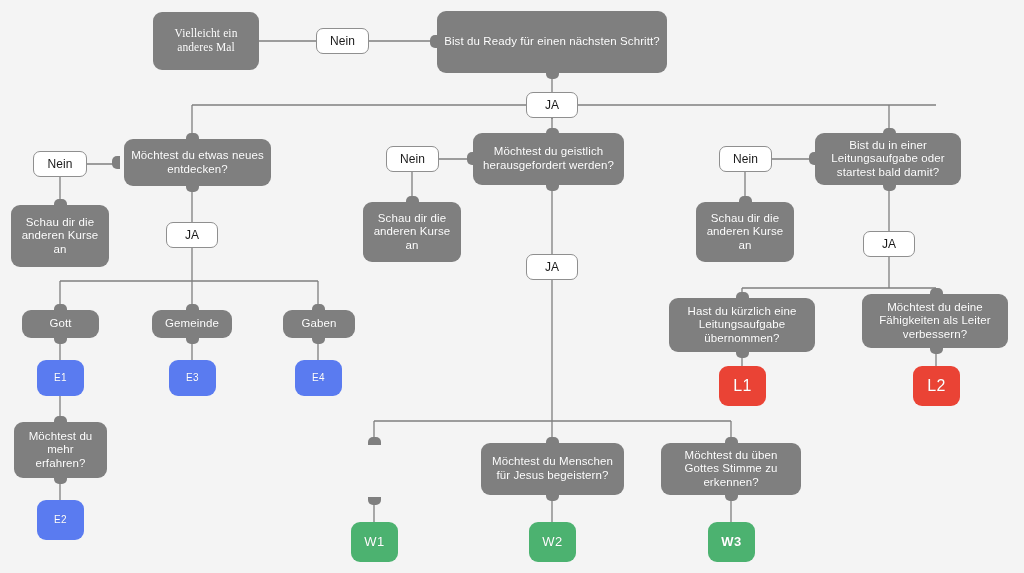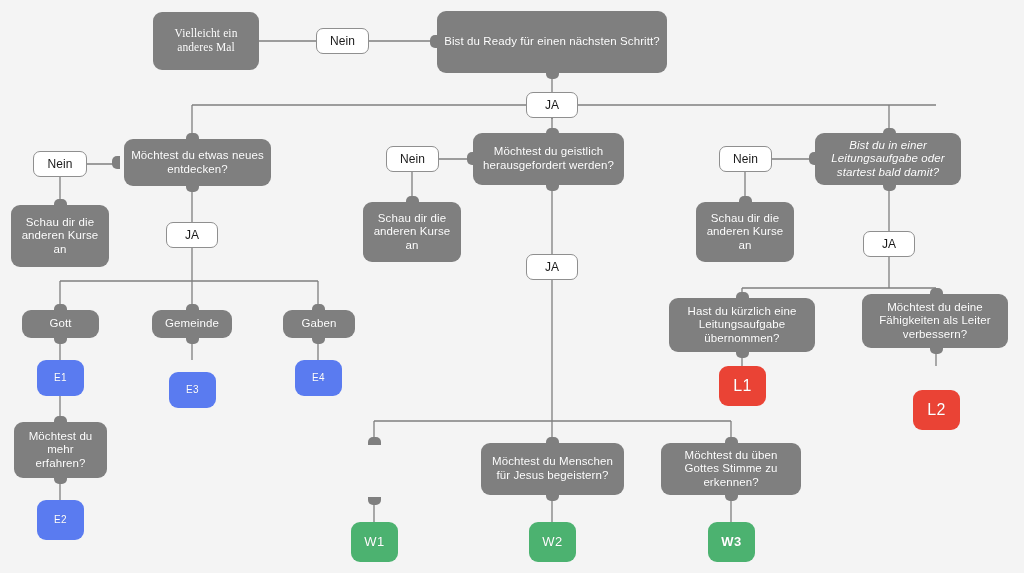--- a/index.html
+++ b/index.html
@@ -158,21 +158,21 @@
 
   <div class="node grey" style="left:152px; top:310px; width:80px; height:28px;">Gemeinde</div>
   <div class="nub top" style="left:186px; top:304px;"></div>
   <div class="nub bottom" style="left:186px; top:336px;"></div>
 
   <div class="node grey" style="left:283px; top:310px; width:72px; height:28px;">Gaben</div>
   <div class="nub top" style="left:312px; top:304px;"></div>
   <div class="nub bottom" style="left:312px; top:336px;"></div>
 
   <div class="node blue code" style="left:37px; top:360px; width:47px; height:36px;">E1</div>
-  <div class="node blue code" style="left:169px; top:360px; width:47px; height:36px;margin-top:12px;">E3</div>
+  <div class="node blue code" style="left:169px; top:360px; width:47px; height:36px;">E3</div>
   <div class="node blue code" style="left:295px; top:360px; width:47px; height:36px;">E4</div>
 
   <div class="node grey" style="left:14px; top:422px; width:93px; height:56px;">Möchtest du mehr erfahren?</div>
   <div class="nub top" style="left:54px; top:416px;"></div>
   <div class="nub bottom" style="left:54px; top:476px;"></div>
 
   <div class="node blue code" style="left:37px; top:500px; width:47px; height:40px;">E2</div>
 
   <div class="node label" style="left:386px; top:146px; width:53px; height:26px;">Nein</div>
 
@@ -196,34 +196,34 @@
   <div class="node grey" style="left:661px; top:443px; width:140px; height:52px;">Möchtest du üben Gottes Stimme zu erkennen?</div>
   <div class="nub top" style="left:725px; top:437px;"></div>
   <div class="nub bottom" style="left:725px; top:493px;"></div>
 
   <div class="node green code" style="left:351px; top:522px; width:47px; height:40px;">W1</div>
   <div class="node green code" style="left:529px; top:522px; width:47px; height:40px;">W2</div>
   <div class="node green code" style="left:708px; top:522px; width:47px; height:40px;font-weight:bold;">W3</div>
 
   <div class="node label" style="left:719px; top:146px; width:53px; height:26px;">Nein</div>
 
-  <div class="node grey" style="left:815px; top:133px; width:146px; height:52px;font-style:italic;">Bist du in einer Leitungsaufgabe oder startest bald damit?</div>
+  <div class="node grey" style="left:815px; top:133px; width:146px; height:52px;">Bist du in einer Leitungsaufgabe oder startest bald damit?</div>
   <div class="nub top" style="left:883px; top:128px;"></div>
   <div class="nub left" style="left:809px; top:152px;"></div>
   <div class="nub bottom" style="left:883px; top:183px;"></div>
 
   <div class="node grey" style="left:696px; top:202px; width:98px; height:60px;">Schau dir die anderen Kurse an</div>
   <div class="nub top" style="left:739px; top:196px;"></div>
 
   <div class="node label" style="left:863px; top:231px; width:52px; height:26px;">JA</div>
 
   <div class="node grey" style="left:669px; top:298px; width:146px; height:54px;">Hast du kürzlich eine Leitungsaufgabe übernommen?</div>
   <div class="nub top" style="left:736px; top:292px;"></div>
   <div class="nub bottom" style="left:736px; top:350px;"></div>
 
   <div class="node grey" style="left:862px; top:294px; width:146px; height:54px;">Möchtest du deine Fähigkeiten als Leiter verbessern?</div>
   <div class="nub top" style="left:930px; top:288px;"></div>
   <div class="nub bottom" style="left:930px; top:346px;"></div>
 
   <div class="node red code" style="left:719px; top:366px; width:47px; height:40px;">L1</div>
-  <div class="node red code" style="left:913px; top:366px; width:47px; height:40px;margin-top:24px;">L2</div>
+  <div class="node red code" style="left:913px; top:366px; width:47px; height:40px;">L2</div>
 
 </div>
 
 </body></html>

